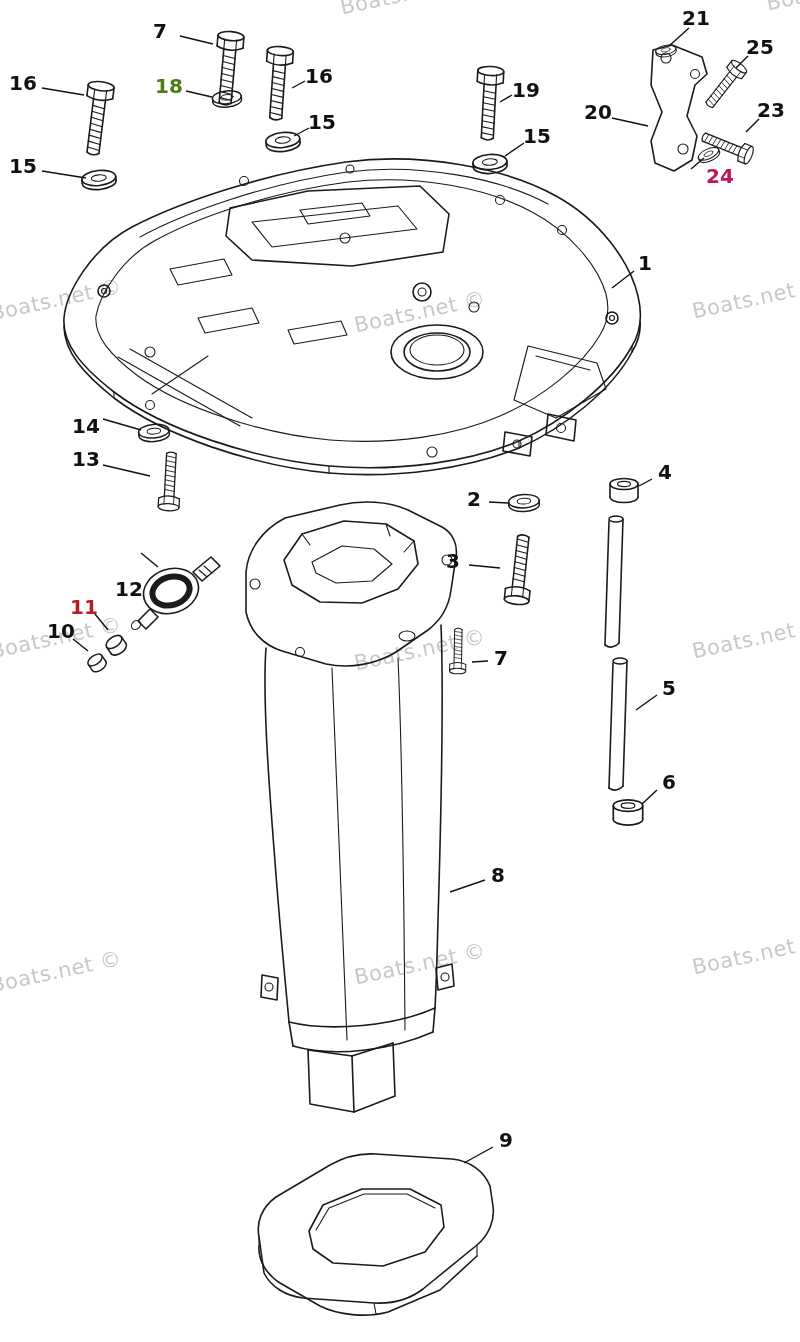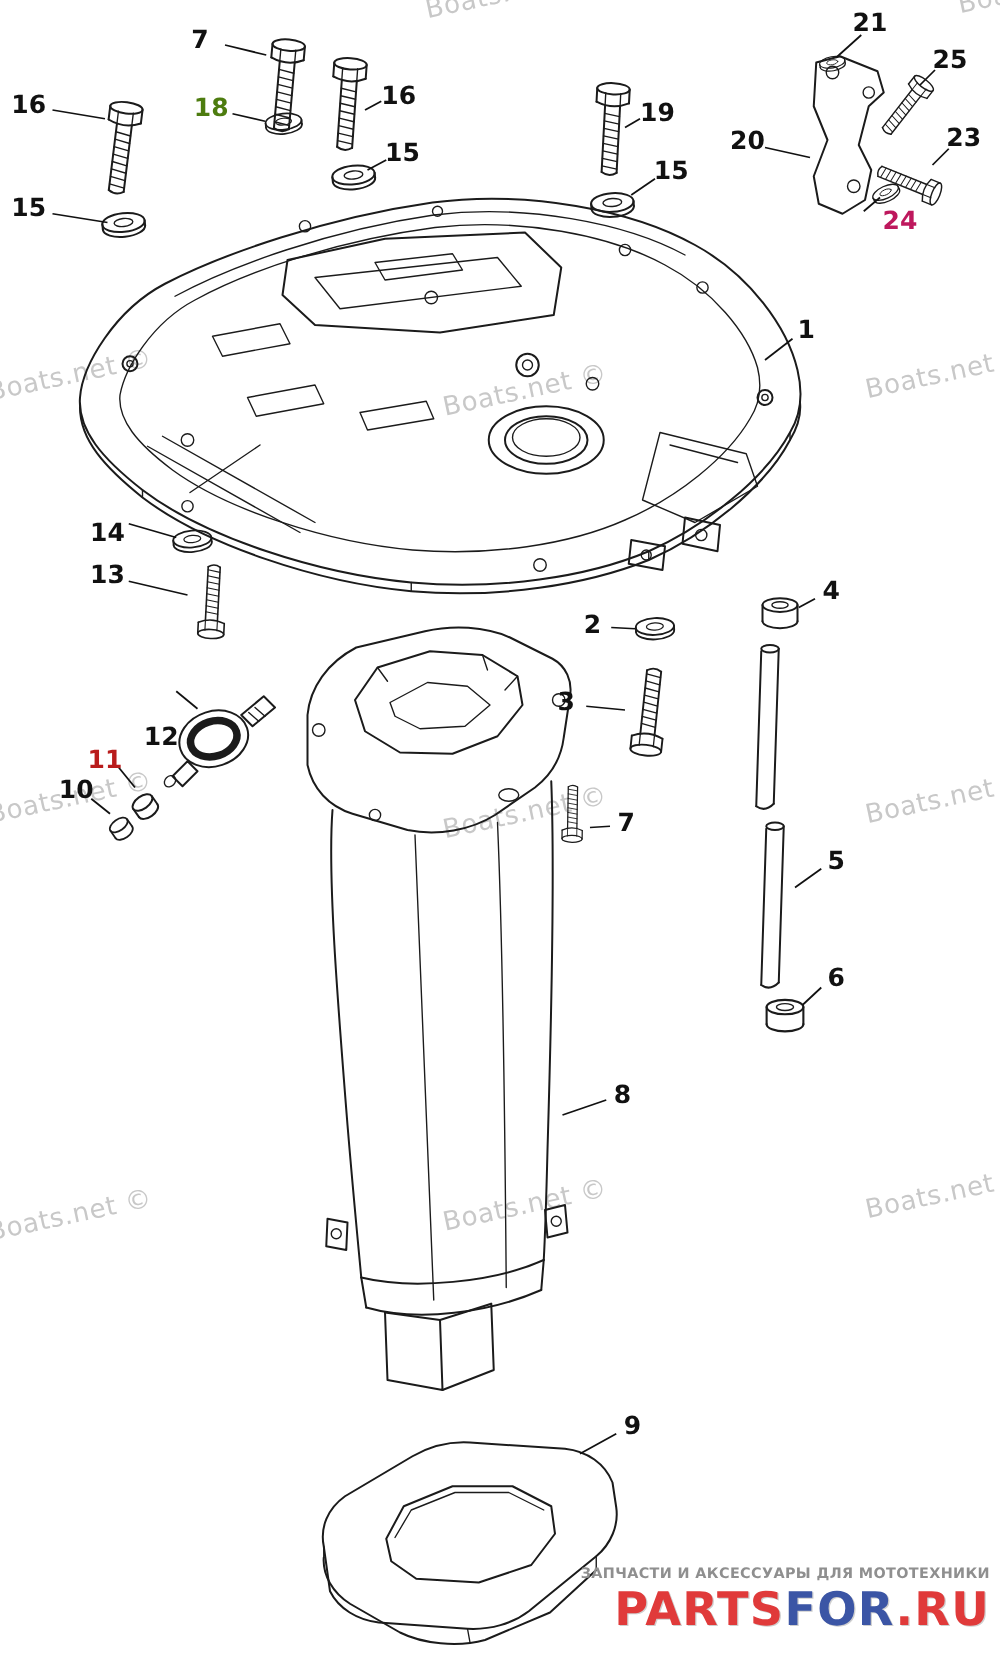--- a/index.html
+++ b/index.html
@@ -269,18 +269,14 @@
       <div class="part-label" style="left: 129px; top: 573px; color: rgb(17, 17, 17); margin-top: 16px;">12</div>
       <div class="part-label" style="left: 84px; top: 607px; color: #b91c1c;">11</div>
       <div class="part-label" style="left: 61px; top: 631px; color: rgb(17, 17, 17);">10</div>
       <div class="part-label" style="left: 501px; top: 658px; color: rgb(17, 17, 17);">7</div>
       <div class="part-label" style="left: 669px; top: 688px; color: rgb(17, 17, 17);">5</div>
       <div class="part-label" style="left: 669px; top: 782px; color: rgb(17, 17, 17);">6</div>
       <div class="part-label" style="left: 498px; top: 875px; color: rgb(17, 17, 17);">8</div>
       <div class="part-label" style="left: 506px; top: 1140px; color: rgb(17, 17, 17);">9</div>
     </div>
 
-  <div class="footer">
-    <div class="footer-tagline">ЗАПЧАСТИ И АКСЕССУАРЫ ДЛЯ МОТОТЕХНИКИ</div>
-    <div class="footer-logo"><span style="color: rgb(224, 58, 58);">PARTS</span><span style="color: rgb(59, 85, 165);">FOR</span><span style="color: rgb(224, 58, 58);">.RU</span></div>
-  </div>
 
 </div>
 
 </body></html>

